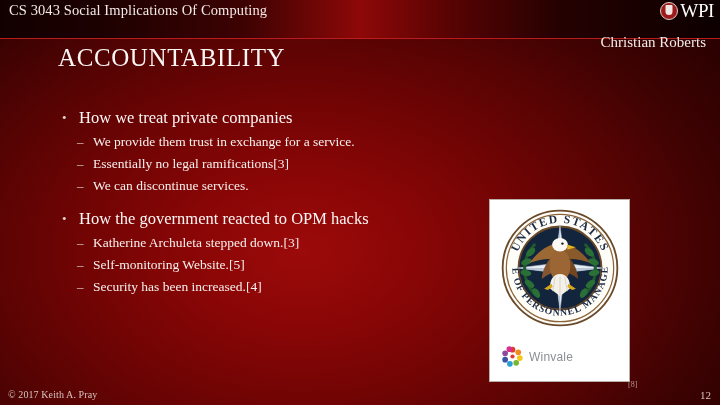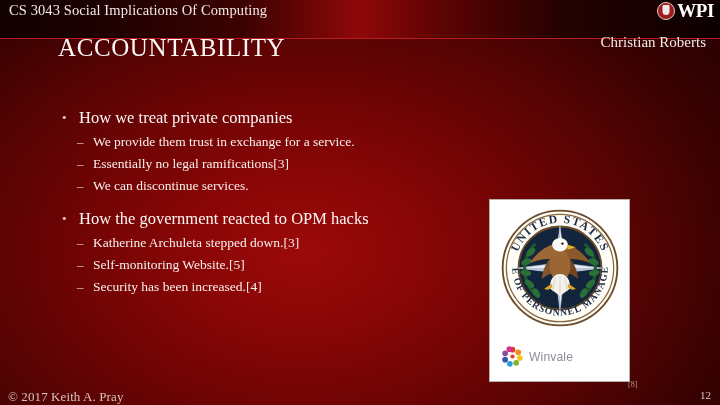--- a/index.html
+++ b/index.html
@@ -72,42 +72,42 @@
     left: 50%;
     top: 2px;
     transform: translateX(-50%);
     width: 7px;
     height: 10px;
     background: #efe8e4;
     border-radius: 1px 1px 4px 4px;
   }
   .wpi-text {
     font-size: 19px;
-    font-weight: bold;
+    font-weight: normal;
     color: #ffffff;
     letter-spacing: -0.4px;
     line-height: 19px;
     text-align: right;
   }
 
   
   .presenter {
     position: absolute;
     right: 14px;
     top: 34px;
     font-size: 15px;
     color: #f3ece8;
     white-space: nowrap;
   }
 
   
   .slide-title {
     position: absolute;
     left: 58px;
-    top: 34px;
+    top: 44px;
     font-size: 25px;
     color: #faf6f4;
     letter-spacing: 0.6px;
     white-space: nowrap;
   }
 
   
   .body {
     position: absolute;
     left: 58px;
@@ -191,21 +191,21 @@
     top: 380px;
     font-size: 8px;
     color: #b9978f;
   }
 
   
   .footer-copyright {
     position: absolute;
     left: 8px;
     top: 389px;
-    font-size: 13px;
+    font-size: 10px;
     color: #d7c3bd;
     letter-spacing: 0.1px;
   }
   .footer-page {
     position: absolute;
     right: 9px;
     top: 389px;
     font-size: 11px;
     color: #d7c3bd;
   }

